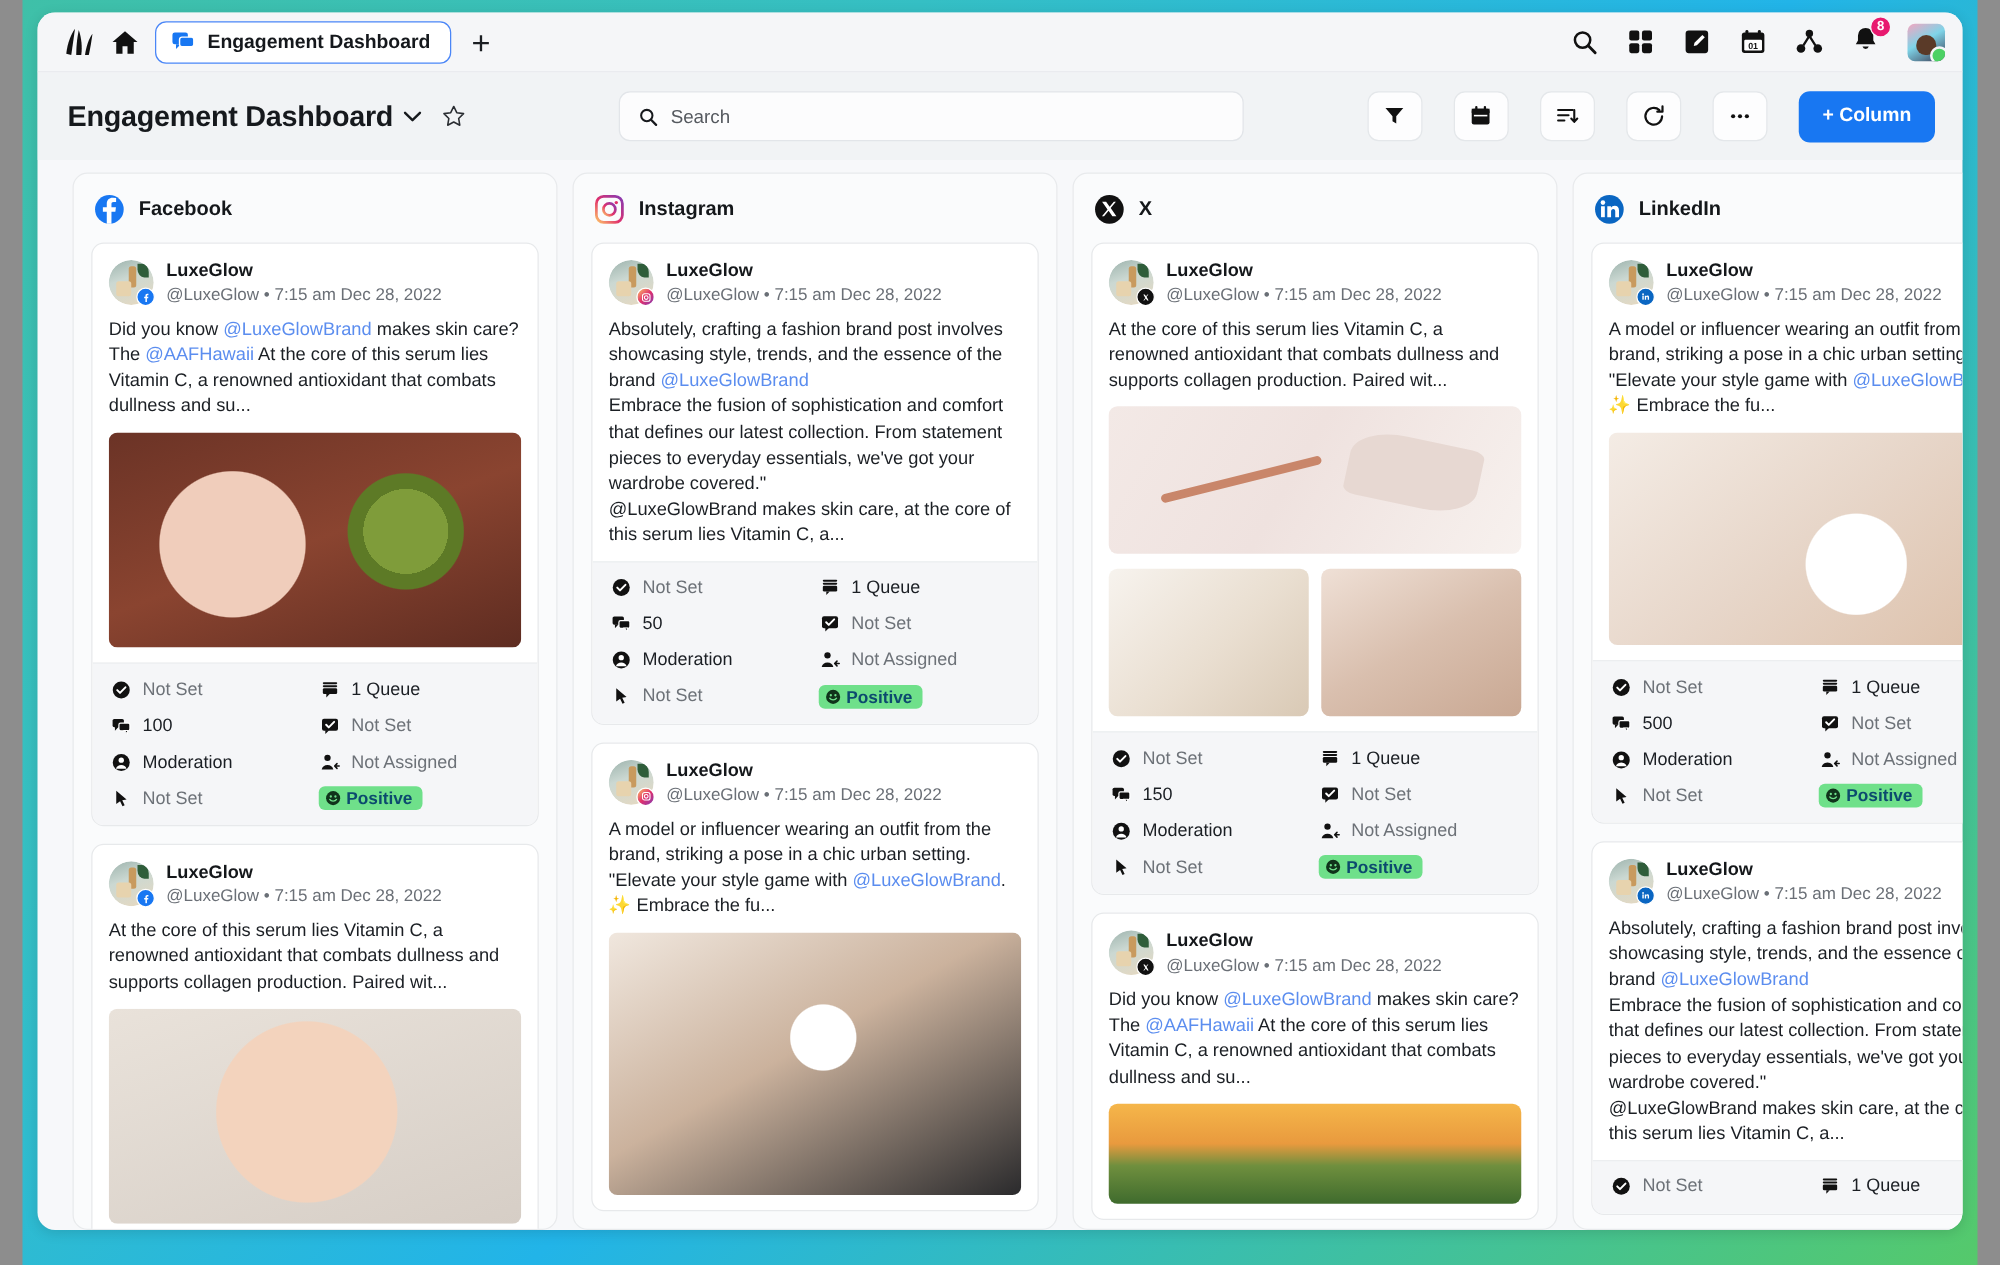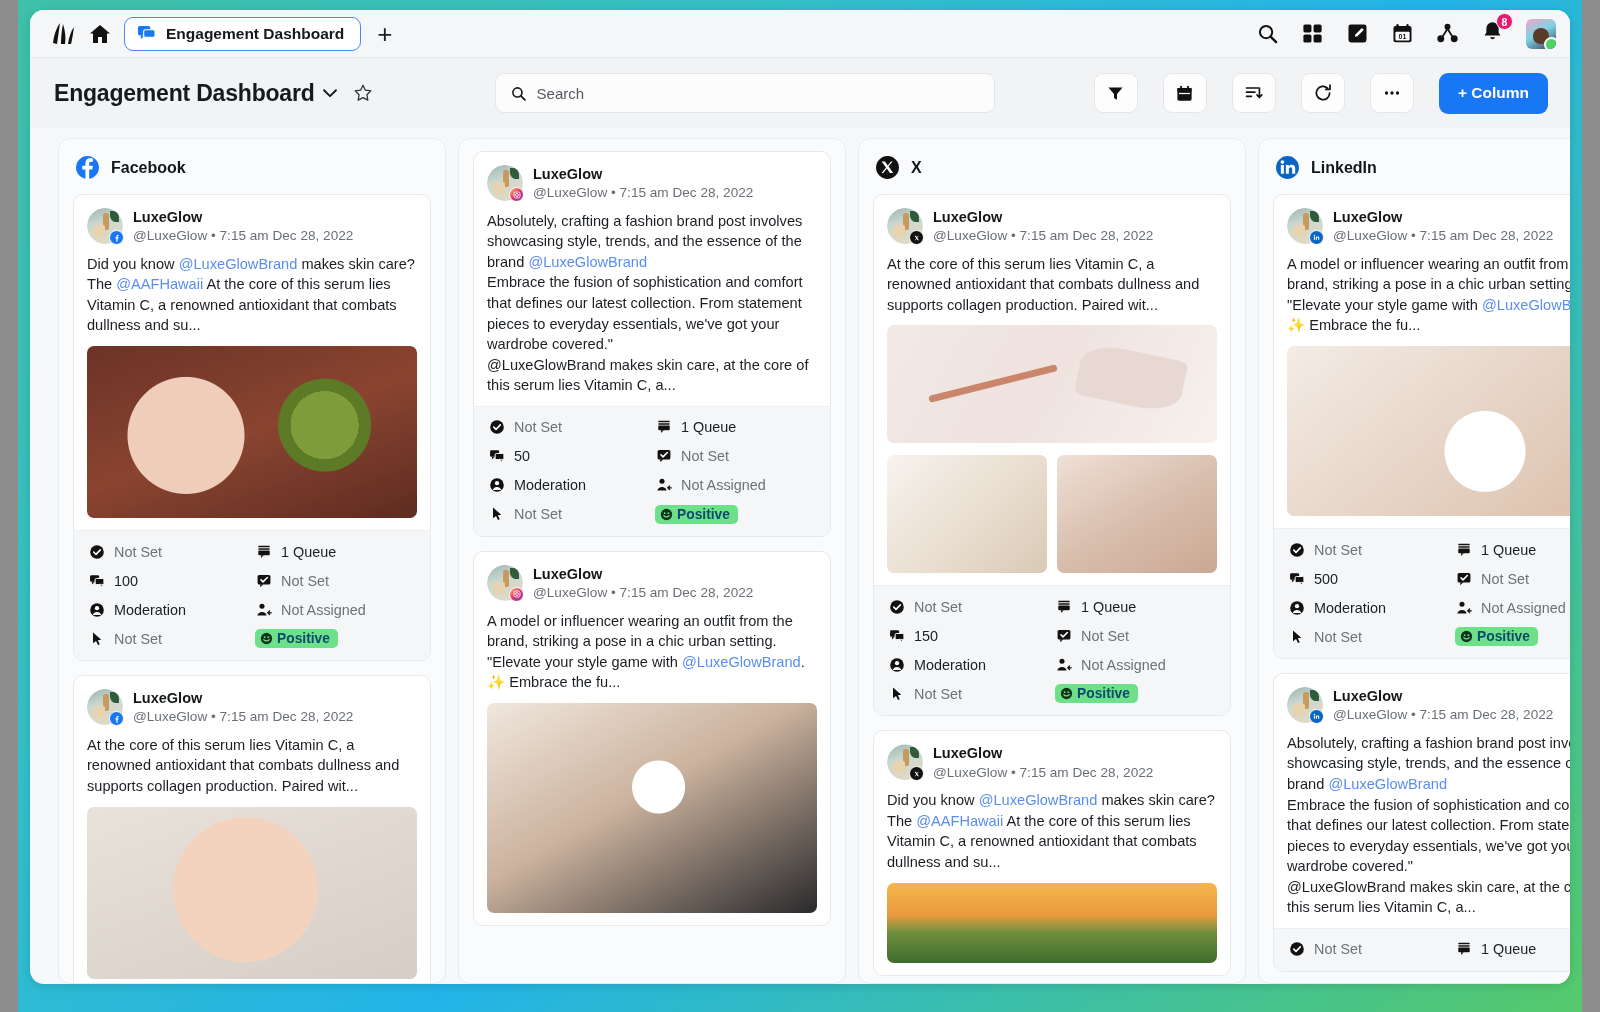--- a/index.html
+++ b/index.html
@@ -85,21 +85,21 @@
   .chev-btn { width: 22px; height: 22px; cursor: pointer; }
   .star-btn { width: 20px; height: 20px; cursor: pointer; margin-left: 8px; }
   .tb-left { display:flex; align-items:center; gap: 4px; }
   .search-wrap {
     width: 500px; height: 40px; margin-left: 108px;
     background: #fcfcfd; border: 1px solid #e2e5e9; border-radius: 9px;
     display: flex; align-items: center; gap: 10px; padding: 0 14px;
     cursor: text;
   }
   .search-wrap .placeholder { font-size: 15px; color: #55595f; }
-  .tb-right { margin-left: auto; display: flex; align-items: center; gap: 25px; }
+  .tb-right { margin-left: auto; display: flex; align-items: flex-start; gap: 25px; }
   .tb-btn {
     width: 44px; height: 40px; background: #fdfdfe;
     border: 1px solid #e4e7ea; border-radius: 9px;
     display: flex; align-items: center; justify-content: center;
     cursor: pointer;
   }
   .col-btn {
     height: 41px; padding: 0 19px; background: #1877f2;
     border-radius: 9px; color: #fff; font-size: 15.5px; font-weight: 700;
     display: flex; align-items: center; gap: 7px; cursor: pointer; border: none;
@@ -462,20 +462,35 @@
                   <div class="pname">LuxeGlow</div>
                   <div class="pmeta">@LuxeGlow • 7:15 am Dec 28, 2022</div>
                 </div>
               </div>
               <div class="ptext"><span>At the core of this serum lies Vitamin C, a renowned antioxidant that combats dullness and supports collagen production. Paired wit...</span></div>
               <div class="media img-face2"></div>
             </div>
           </div>
         </div>
         <div class="column">
+          <div class="col-head">
+            <span class="chan-ico"><svg width="25" height="25" viewBox="0 0 24 24">
+                <defs>
+                  <linearGradient id="ig" x1="0" y1="1" x2="1" y2="0">
+                    <stop offset="0" stop-color="#fdc468"></stop>
+                    <stop offset=".45" stop-color="#e1306c"></stop>
+                    <stop offset="1" stop-color="#833ab4"></stop>
+                  </linearGradient>
+                </defs>
+                <rect x="2" y="2" width="20" height="20" rx="5.6" fill="none" stroke="url(#ig)" stroke-width="2.1"></rect>
+                <circle cx="12" cy="12" r="4.6" fill="none" stroke="url(#ig)" stroke-width="2.1"></circle>
+                <circle cx="17.3" cy="6.8" r="1.3" fill="#e1306c"></circle>
+              </svg></span>
+            <span class="cname">Instagram</span>
+          </div>
           <div class="card">
             <div class="card-body">
               <div class="post-head">
                 <div class="pavatar-wrap">
                   <div class="pavatar">
                     <span class="bottle"></span>
                     <span class="jar"></span>
                     <span class="leaf"></span>
                   </div>
                   <span class="chan-badge" style="background:linear-gradient(135deg,#fdc468,#e1306c,#833ab4)">

